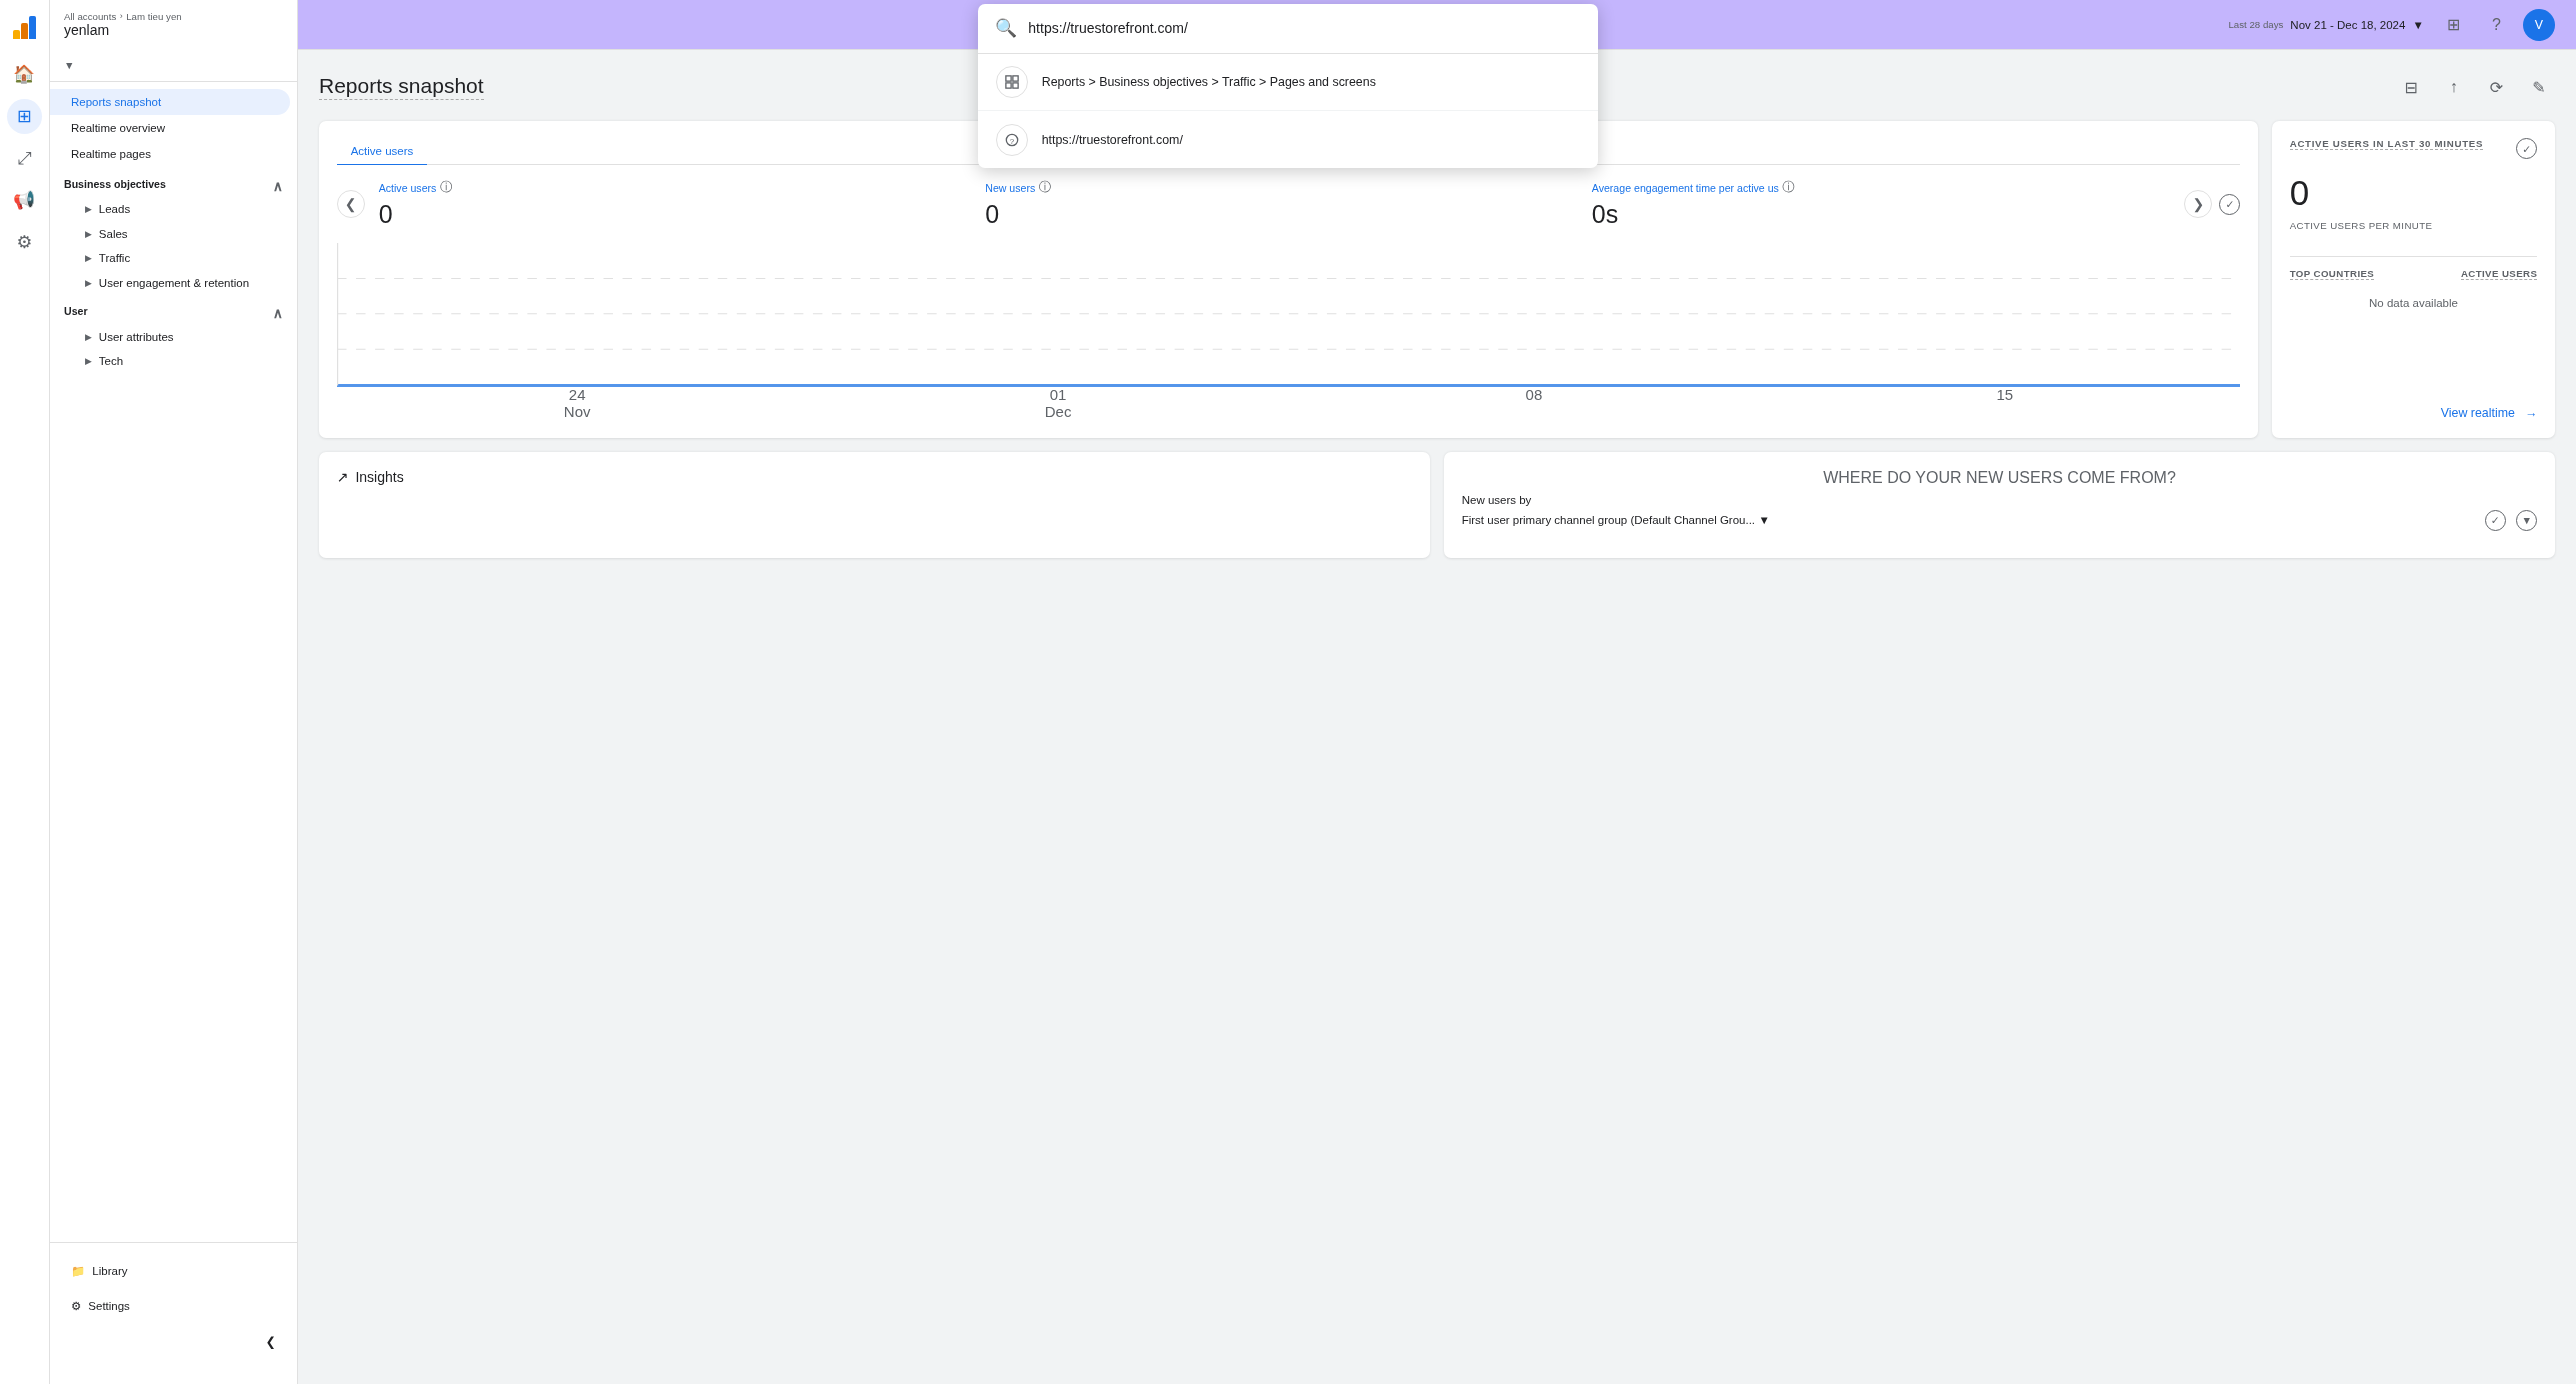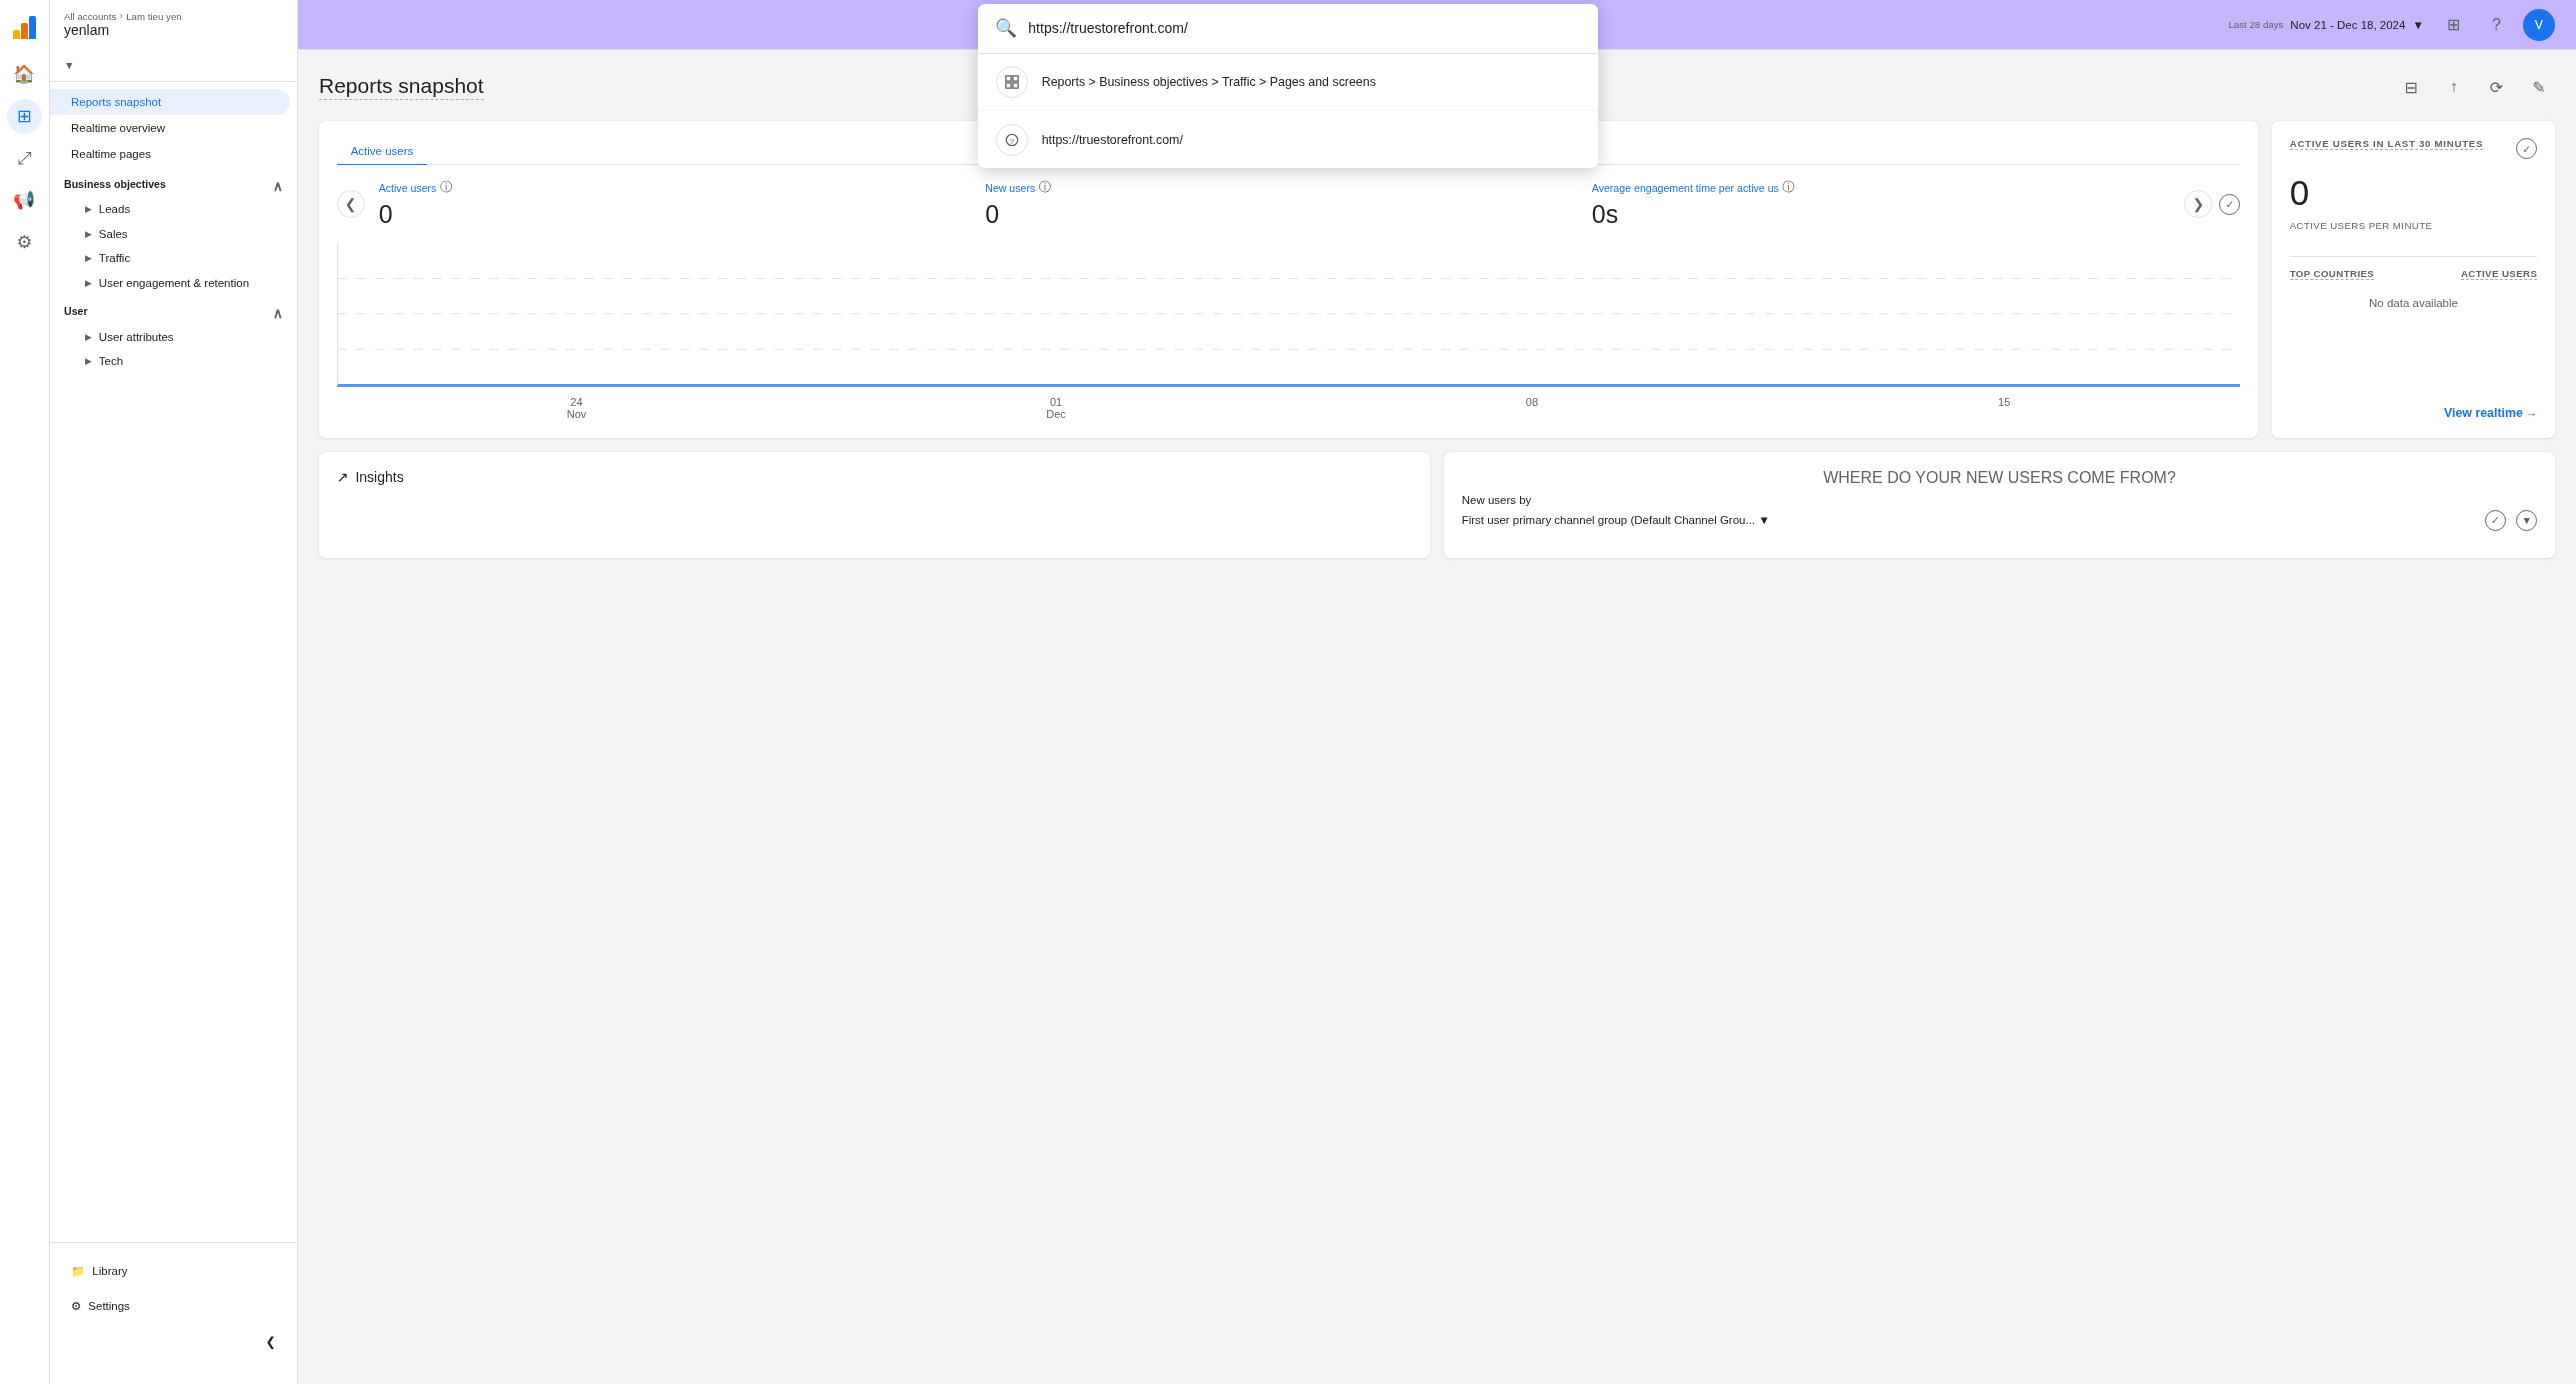--- a/index.html
+++ b/index.html
@@ -309,21 +309,21 @@
       position: relative;
       margin-top: 7px;
     }
     .chart-x-labels {
       position: absolute;
       bottom: 0;
       left: 0;
       right: 0;
       display: flex;
       justify-content: space-around;
-      font-size: 11px;
+      font-size: 15px;
       color: #5f6368;
     }
     .chart-label { text-align: center; }
 
     
     .realtime-card {
       background: #fff;
       border-radius: 7px;
       padding: 17.7px;
       box-shadow: 0 0.9px 2.7px rgba(0,0,0,0.1);
@@ -376,22 +376,21 @@
     }
     .view-realtime {
       margin-top: auto;
       text-align: right;
       color: #1a73e8;
       font-size: 12.4px;
       cursor: pointer;
       display: flex;
       align-items: center;
       justify-content: flex-end;
-      gap: 2px;
-      font-weight: bold;
+      gap: 10px;
     }
 
     
     .bottom-grid {
       display: grid;
       grid-template-columns: 1fr 1fr;
       gap: 14px;
     }
     .bottom-card {
       background: #fff;

